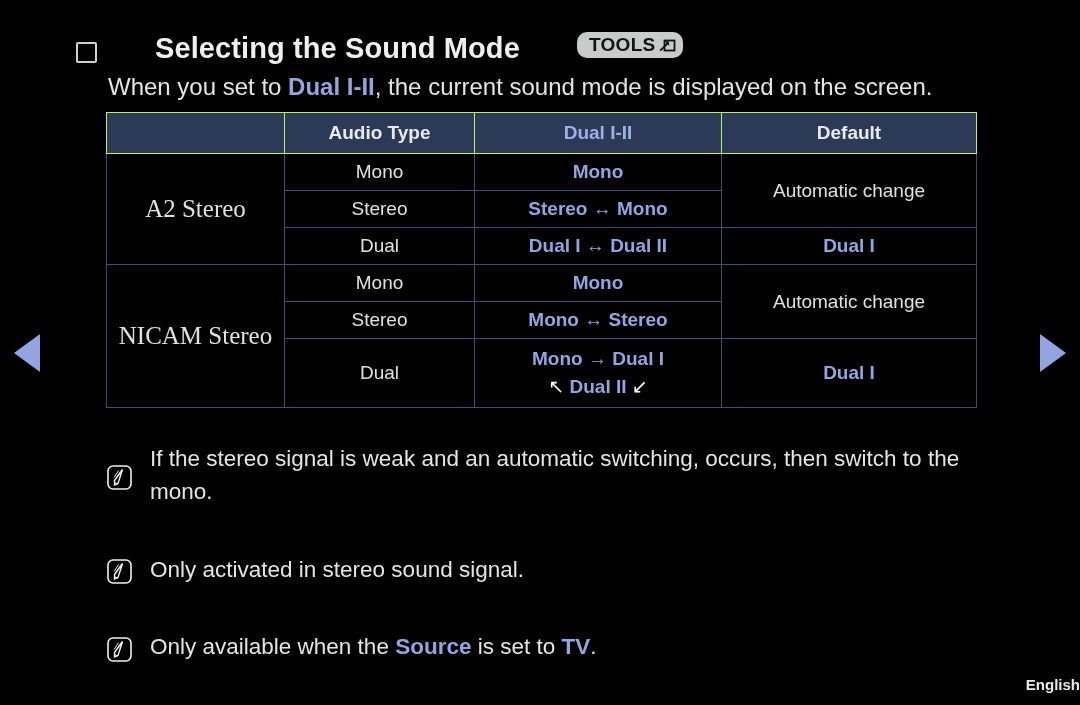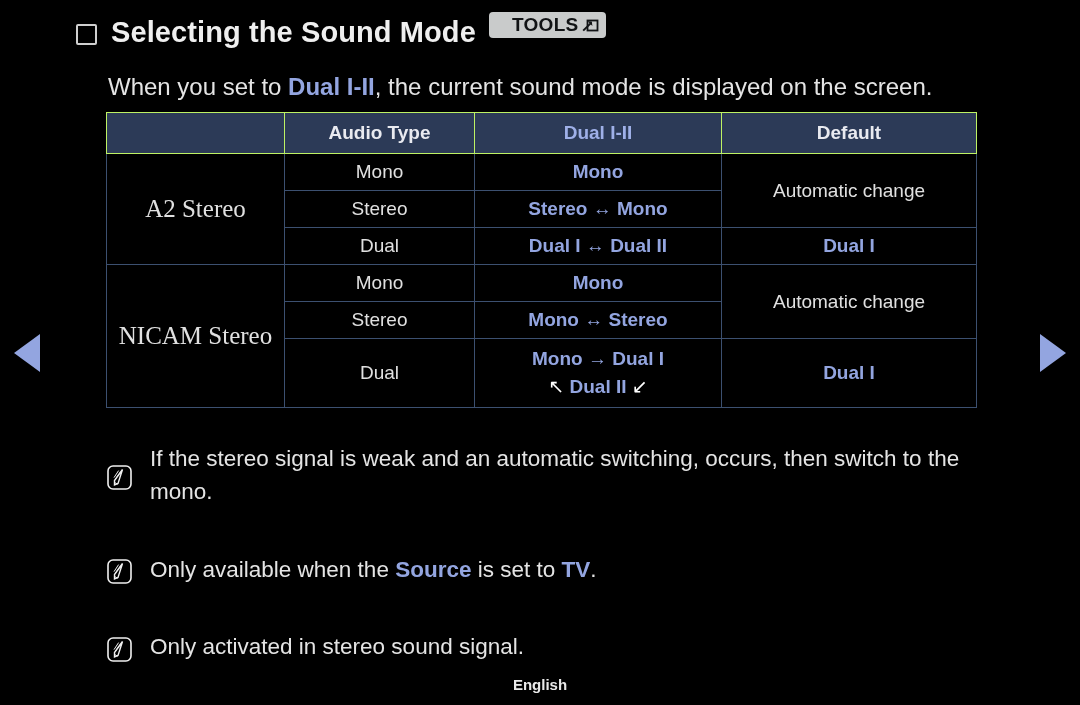--- a/index.html
+++ b/index.html
@@ -40,23 +40,24 @@
     left: 0;
     top: 0;
     width: 1080px;
     height: 705px;
   }
 
   
   .title-row {
     position: absolute;
     left: 76px;
-    top: 16px;
+    top: 32px;
     display: flex;
-    align-items: flex-start;
+    align-items: center;
+    gap: 44px;
   }
   .bullet-square {
     width: 17px;
     height: 17px;
     border: 2px solid #cfcfcf;
     border-radius: 2px;
     margin-right: 14px;
     margin-top: 8px;
     flex: none;
     background: transparent;
@@ -67,22 +68,22 @@
     color: #efefef;
     letter-spacing: 0.1px;
     white-space: nowrap;
   }
   .tools-badge {
     display: inline-flex;
     align-items: center;
     gap: 2px;
     background: #c9cbcb;
     color: #111315;
-    border-radius: 4px;
-    padding: 2px 7px 2px 23px;
+    border-radius: 10px;
+    padding: 2px 7px 2px 12px;
     margin-left: 13px;
     font-size: 19px;
     font-weight: bold;
     letter-spacing: 0.3px;
     position: relative;
     top: -4px;
   }
   .tools-badge .tools-glyph {
     display: inline-block;
     width: 18px;
@@ -184,21 +185,21 @@
     line-height: 1.48;
     color: #e4e4e4;
   }
 
   
   .footer-lang {
     position: absolute;
     left: 0;
     top: 676px;
     width: 1080px;
-    text-align: center;
+    text-align: right;
     font-size: 15px;
     font-weight: bold;
     color: #e9e9e9;
   }
 </style>
 </head>
 <body>
 
 <div class="page">
 
@@ -296,33 +297,33 @@
     <div class="note">
       <span class="note-icon">
         <svg width="27" height="27" viewBox="0 0 27 27">
           <rect x="2" y="2" width="23" height="23" rx="5" ry="5" fill="none" stroke="#f0f0f0" stroke-width="1.6"></rect>
           <path d="M16.5 5.5 L8.5 16.5 L8.5 21 L12 19.5 Z" fill="none" stroke="#f0f0f0" stroke-width="1.4"></path>
           <path d="M14.6 7.8 L9.3 15.3" stroke="#f0f0f0" stroke-width="1"></path>
           <path d="M12.6 6.6 L8.0 13.6" stroke="#f0f0f0" stroke-width="1"></path>
           <path d="M8.5 18.4 L11.6 20.2" stroke="#f0f0f0" stroke-width="1"></path>
         </svg>
       </span>
-      <div class="note-text"><span>Only available when the </span><span class="accent">Source</span><span> is set to </span><span class="accent">TV</span><span>.</span></div>
+      <div class="note-text">Only activated in stereo sound signal.</div>
     </div>
 
     <div class="note">
       <span class="note-icon">
         <svg width="27" height="27" viewBox="0 0 27 27">
           <rect x="2" y="2" width="23" height="23" rx="5" ry="5" fill="none" stroke="#f0f0f0" stroke-width="1.6"></rect>
           <path d="M16.5 5.5 L8.5 16.5 L8.5 21 L12 19.5 Z" fill="none" stroke="#f0f0f0" stroke-width="1.4"></path>
           <path d="M14.6 7.8 L9.3 15.3" stroke="#f0f0f0" stroke-width="1"></path>
           <path d="M12.6 6.6 L8.0 13.6" stroke="#f0f0f0" stroke-width="1"></path>
           <path d="M8.5 18.4 L11.6 20.2" stroke="#f0f0f0" stroke-width="1"></path>
         </svg>
       </span>
-      <div class="note-text">Only activated in stereo sound signal.</div>
+      <div class="note-text"><span>Only available when the </span><span class="accent">Source</span><span> is set to </span><span class="accent">TV</span><span>.</span></div>
     </div>
 
   </div>
 
   <div class="footer-lang">English</div>
 
 </div>
 
 </body></html>

